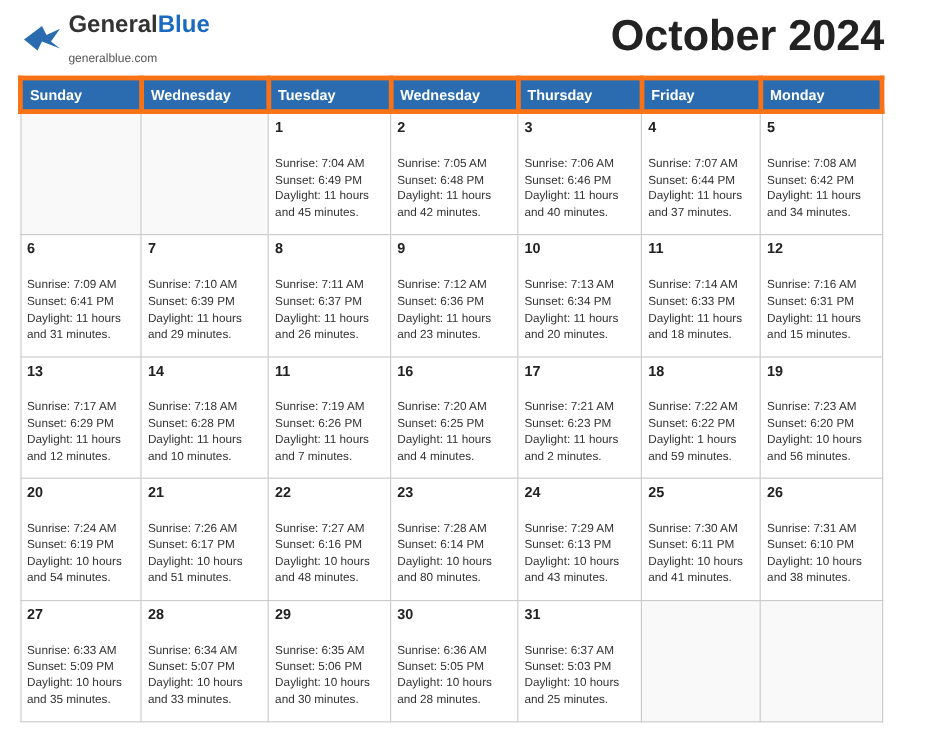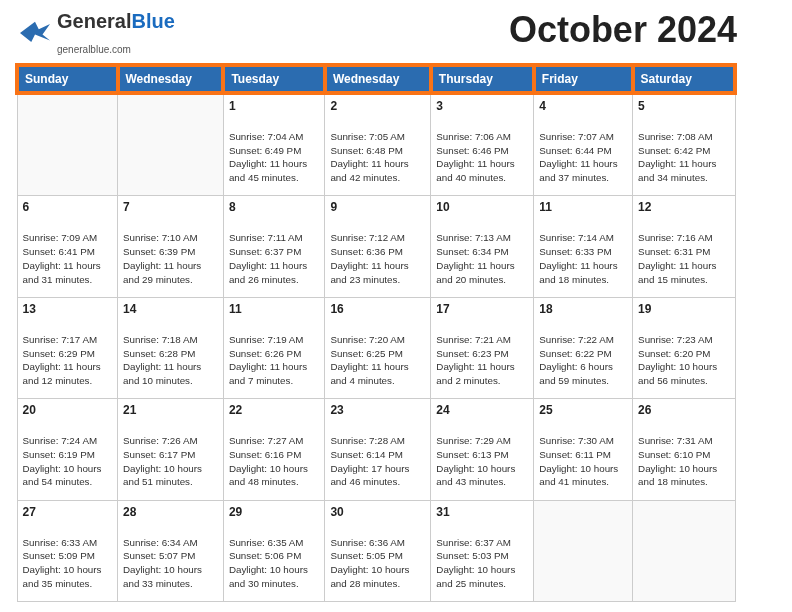--- a/index.html
+++ b/index.html
@@ -113,21 +113,21 @@
 
   <table class="calendar">
     <thead>
       <tr id="weekday-header">
           <th>Sunday</th>
           <th>Wednesday</th>
           <th>Tuesday</th>
           <th>Wednesday</th>
           <th>Thursday</th>
           <th>Friday</th>
-          <th>Saturday</th>
+          <th>Monday</th>
         </tr>
     </thead>
     <tbody id="calendar-body">
         <tr>
           <td class="empty"></td>
           <td class="empty"></td>
           <td>
             <div class="day-num">1</div>
             <div class="day-info">
               <div>Sunrise: 7:04 AM</div>
@@ -265,21 +265,21 @@
               <div>Sunrise: 7:21 AM</div>
               <div>Sunset: 6:23 PM</div>
               <div>Daylight: 11 hours and 2 minutes.</div>
             </div>
           </td>
           <td>
             <div class="day-num">18</div>
             <div class="day-info">
               <div>Sunrise: 7:22 AM</div>
               <div>Sunset: 6:22 PM</div>
-              <div>Daylight: 6 hours and 59 minutes.</div>
+              <div>Daylight: 1 hours and 59 minutes.</div>
             </div>
           </td>
           <td>
             <div class="day-num">19</div>
             <div class="day-info">
               <div>Sunrise: 7:23 AM</div>
               <div>Sunset: 6:20 PM</div>
               <div>Daylight: 10 hours and 56 minutes.</div>
             </div>
           </td>
@@ -307,21 +307,21 @@
               <div>Sunrise: 7:27 AM</div>
               <div>Sunset: 6:16 PM</div>
               <div>Daylight: 10 hours and 48 minutes.</div>
             </div>
           </td>
           <td>
             <div class="day-num">23</div>
             <div class="day-info">
               <div>Sunrise: 7:28 AM</div>
               <div>Sunset: 6:14 PM</div>
-              <div>Daylight: 17 hours and 46 minutes.</div>
+              <div>Daylight: 10 hours and 80 minutes.</div>
             </div>
           </td>
           <td>
             <div class="day-num">24</div>
             <div class="day-info">
               <div>Sunrise: 7:29 AM</div>
               <div>Sunset: 6:13 PM</div>
               <div>Daylight: 10 hours and 43 minutes.</div>
             </div>
           </td>
@@ -331,21 +331,21 @@
               <div>Sunrise: 7:30 AM</div>
               <div>Sunset: 6:11 PM</div>
               <div>Daylight: 10 hours and 41 minutes.</div>
             </div>
           </td>
           <td>
             <div class="day-num">26</div>
             <div class="day-info">
               <div>Sunrise: 7:31 AM</div>
               <div>Sunset: 6:10 PM</div>
-              <div>Daylight: 10 hours and 18 minutes.</div>
+              <div>Daylight: 10 hours and 38 minutes.</div>
             </div>
           </td>
         </tr>
         <tr>
           <td>
             <div class="day-num">27</div>
             <div class="day-info">
               <div>Sunrise: 6:33 AM</div>
               <div>Sunset: 5:09 PM</div>
               <div>Daylight: 10 hours and 35 minutes.</div>

